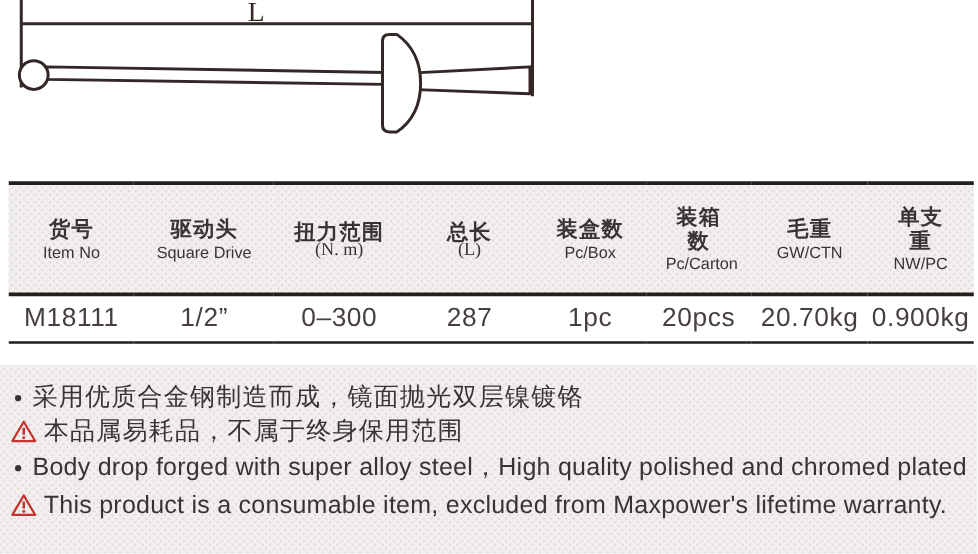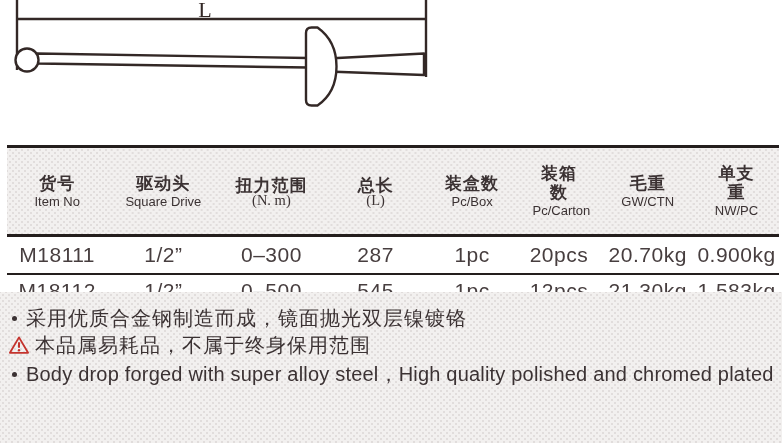--- a/index.html
+++ b/index.html
@@ -122,30 +122,20 @@
         <tr class="row-1">
           <td>M18111</td>
           <td>1/2”</td>
           <td>0–300</td>
           <td>287</td>
           <td>1pc</td>
           <td>20pcs</td>
           <td>20.70kg</td>
           <td>0.900kg</td>
         </tr>
-        <tr class="row-2">
-          <td>M18112</td>
-          <td>1/2”</td>
-          <td>0–500</td>
-          <td>545</td>
-          <td>1pc</td>
-          <td>12pcs</td>
-          <td>21.30kg</td>
-          <td>1.583kg</td>
-        </tr>
       </tbody>
     </table>
   </div>
 
   <div class="notes dotted">
 
     <div class="note-line note-zh" style="top:14px;">
       <span class="dot-marker"></span>
       <span class="txt">采用优质合金钢制造而成，镜面抛光双层镍镀铬</span>
     </div>
@@ -159,15 +149,25 @@
         </svg>
       </span>
       <span class="txt">本品属易耗品，不属于终身保用范围</span>
     </div>
 
     <div class="note-line note-en" style="top:70px;">
       <span class="dot-marker"></span>
       <span class="txt">Body drop forged with super alloy steel，High quality polished and chromed plated</span>
     </div>
 
+    <div class="note-line note-en" style="top:100px;">
+      <span class="warn-wrap">
+        <svg width="22" height="20" viewBox="0 0 24 22">
+          <path d="M12,2.6 L22,19.6 L2,19.6 Z" fill="none" stroke="#c4332d" stroke-width="2" stroke-linejoin="round"></path>
+          <line x1="12" y1="8" x2="12" y2="14" stroke="#c4332d" stroke-width="2.2"></line>
+          <circle cx="12" cy="16.8" r="1.3" fill="#c4332d"></circle>
+        </svg>
+      </span>
+      <span class="txt">This product is a consumable item, excluded from Maxpower's lifetime warranty.</span>
+    </div>
 
   </div>
 </div>
 
 </body></html>

